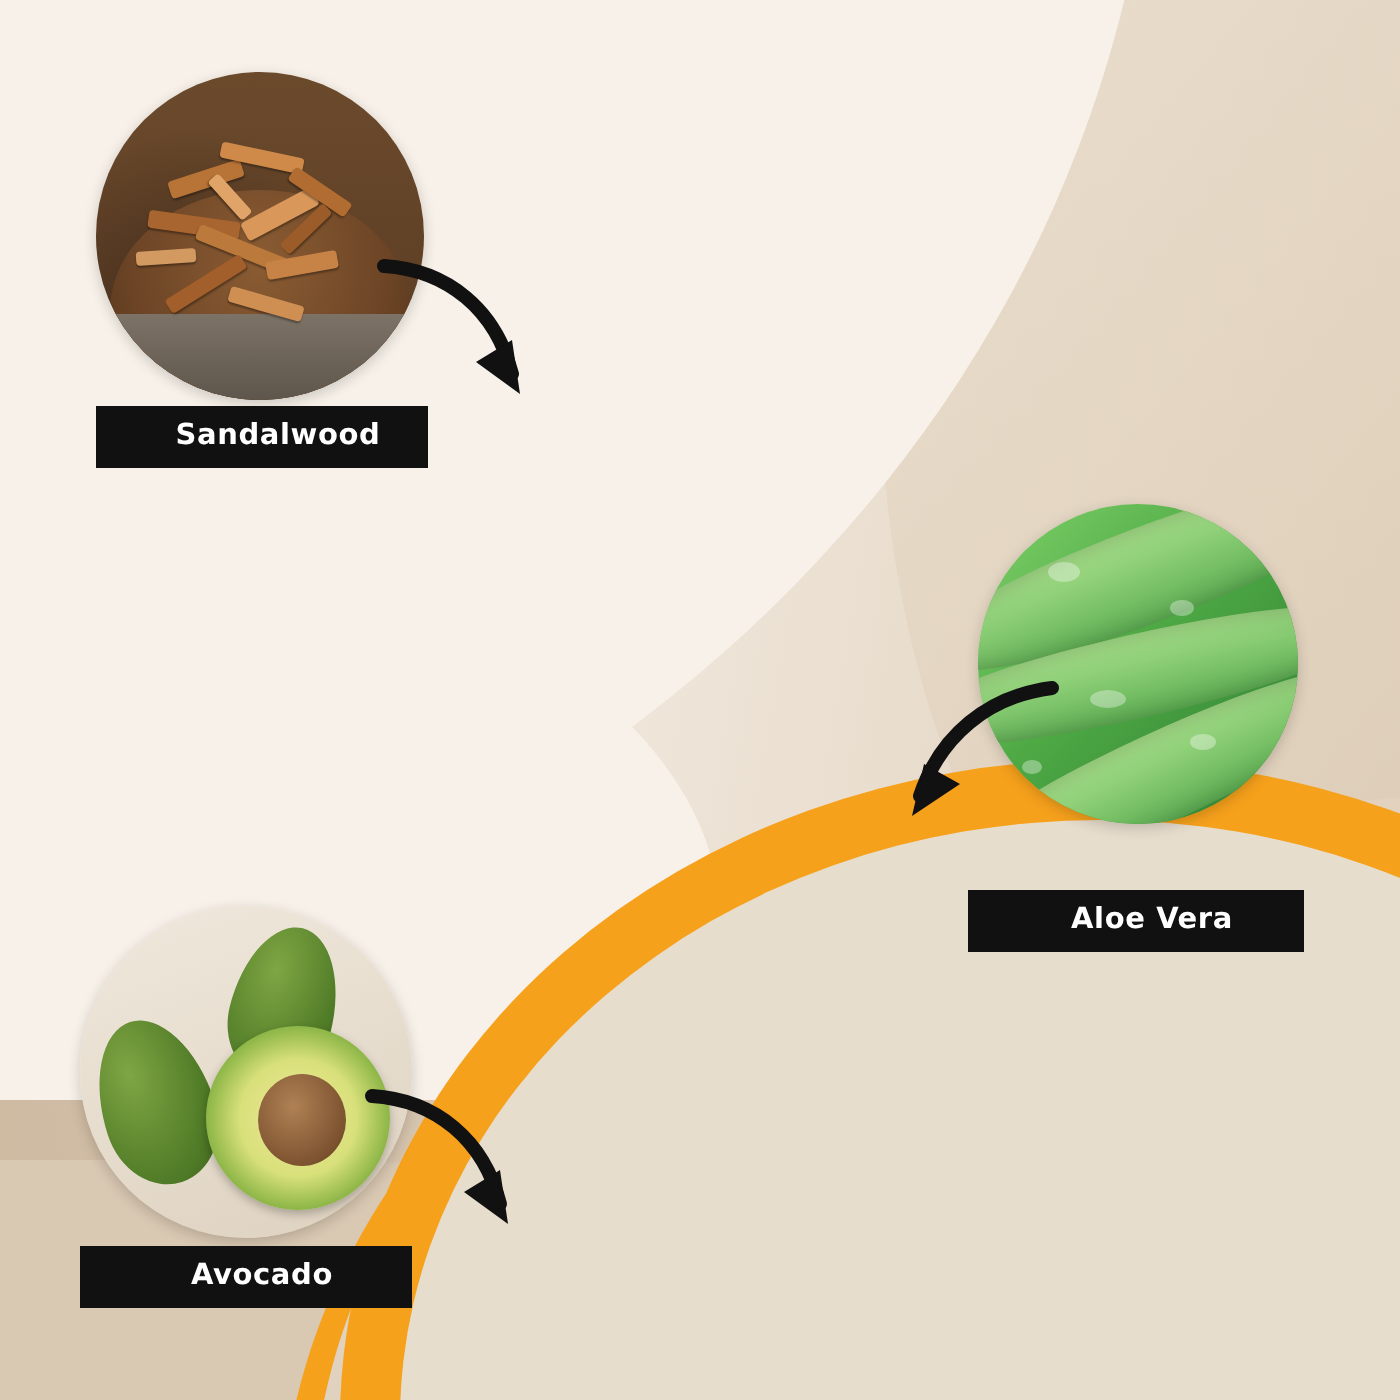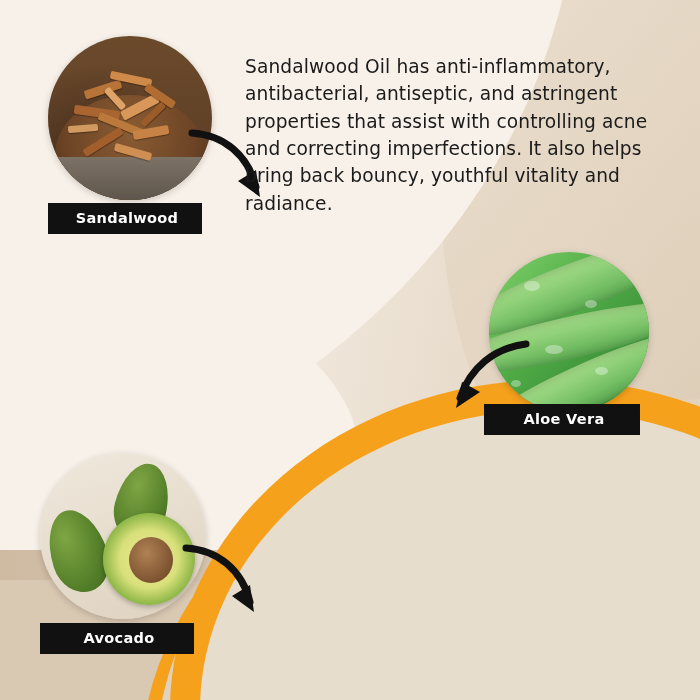--- a/index.html
+++ b/index.html
@@ -121,21 +121,21 @@
   }
 
   .caption {
     position: absolute;
     background: #111111;
     color: #ffffff;
     font-size: 14.5px;
     font-weight: 700;
     letter-spacing: .3px;
     text-align: center;
-    padding: 7px 0 8px 4px;
+    padding: 7px 0 8px 16px;
     font-family: "DejaVu Sans", sans-serif;
   }
 
   .para {
     position: absolute;
     color: #1b1b1b;
     font-size: 18.6px;
     line-height: 1.47;
     letter-spacing: .1px;
     font-family: "DejaVu Sans", sans-serif;
@@ -250,42 +250,41 @@
       </div>
     </div>
 
     <svg class="arrow" style="left:186px; top:125px;" width="86" height="78" viewBox="0 0 86 78">
       <path d="M6 8 C 38 10, 62 30, 70 62" stroke="#111" stroke-width="7" fill="none" stroke-linecap="round"></path>
       <path d="M52 56 L74 72 L70 45 Z" fill="#111"></path>
     </svg>
 
     <div class="caption" style="left:48px; top:203px; width:150px;">Sandalwood</div>
 
-    <div class="para" style="left:245px; top:53px; width:404px;">Sandalwood Oil has anti-inflammatory, antibacterial, antiseptic, and astringent properties that assist with controlling acne and correcting imperfections. It also helps bring back bouncy, youthful vitality and radiance.</div>
 
 
     <div class="photo" style="left:489px; top:252px; width:160px; height:160px;">
       <div class="aloe-img">
         <div class="aloe-leaf" style="left:-20%; top:6%; width:150%; height:30%; transform:rotate(-22deg);"></div>
         <div class="aloe-leaf" style="left:-25%; top:40%; width:155%; height:26%; transform:rotate(-14deg);"></div>
         <div class="aloe-leaf" style="left:-15%; top:70%; width:150%; height:28%; transform:rotate(-26deg);"></div>
         <div class="aloe-gloss" style="left:22%; top:18%; width:16px; height:10px;"></div>
         <div class="aloe-gloss" style="left:60%; top:30%; width:12px; height:8px;"></div>
         <div class="aloe-gloss" style="left:35%; top:58%; width:18px; height:9px;"></div>
         <div class="aloe-gloss" style="left:66%; top:72%; width:13px; height:8px;"></div>
         <div class="aloe-gloss" style="left:14%; top:80%; width:10px; height:7px;"></div>
       </div>
     </div>
 
     <svg class="arrow" style="left:446px; top:338px;" width="86" height="78" viewBox="0 0 86 78">
       <path d="M80 6 C 48 10, 24 30, 14 60" stroke="#111" stroke-width="7" fill="none" stroke-linecap="round"></path>
       <path d="M34 54 L10 70 L16 44 Z" fill="#111"></path>
     </svg>
 
-    <div class="caption" style="left:484px; top:404px; width:152px;">Aloe Vera</div>
+    <div class="caption" style="left:484px; top:445px; width:152px;">Aloe Vera</div>
 
     <div class="photo" style="left:40px; top:453px; width:166px; height:166px;">
       <div class="avocado-img">
         <div class="avo-whole" style="left:46%; top:6%; width:52px; height:78px; transform:rotate(14deg);"></div>
         <div class="avo-whole" style="left:6%; top:34%; width:56px; height:84px; transform:rotate(-18deg);"></div>
         <div class="avo-half" style="left:38%; top:36%; width:92px; height:92px;">
           <div class="avo-pit" style="left:28%; top:26%; width:44px; height:46px;"></div>
         </div>
       </div>
     </div>

